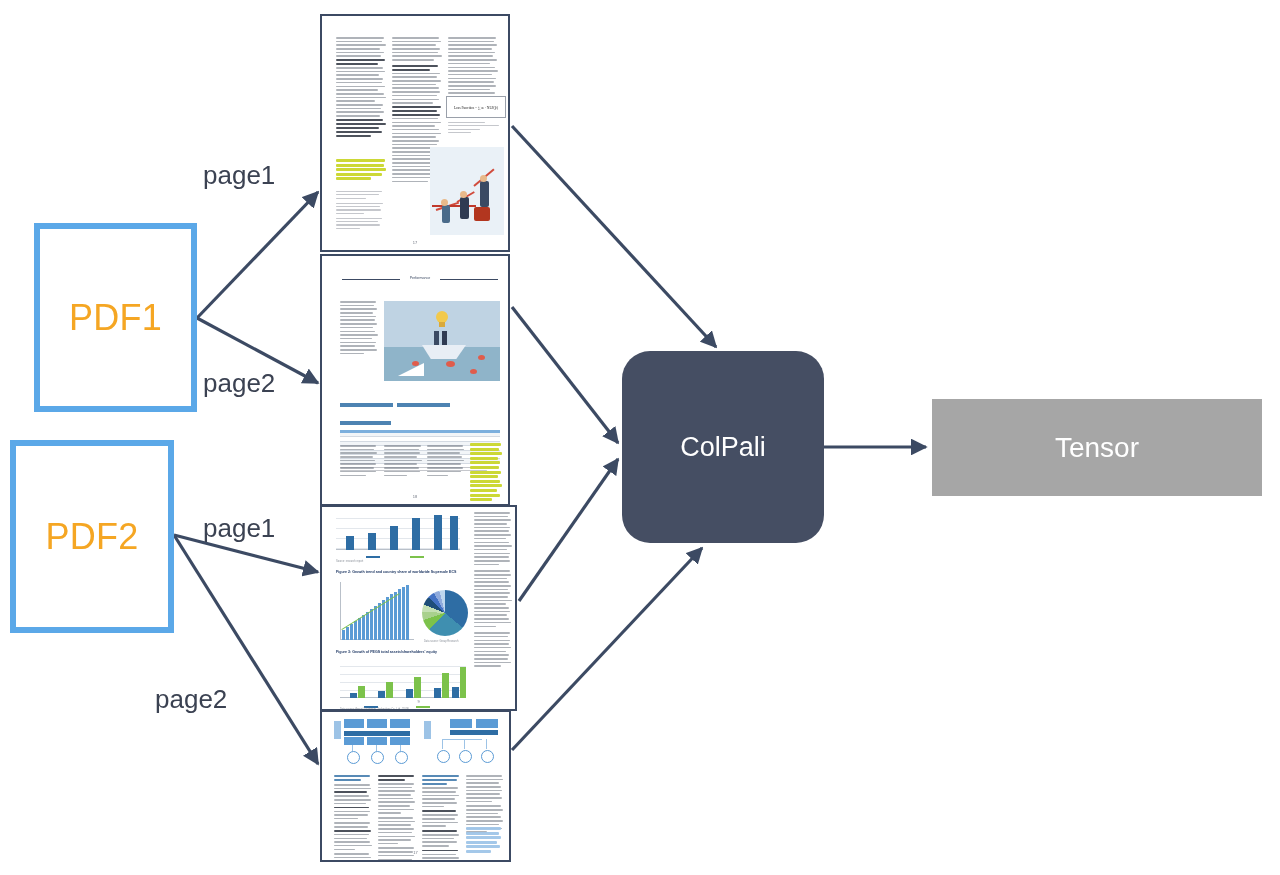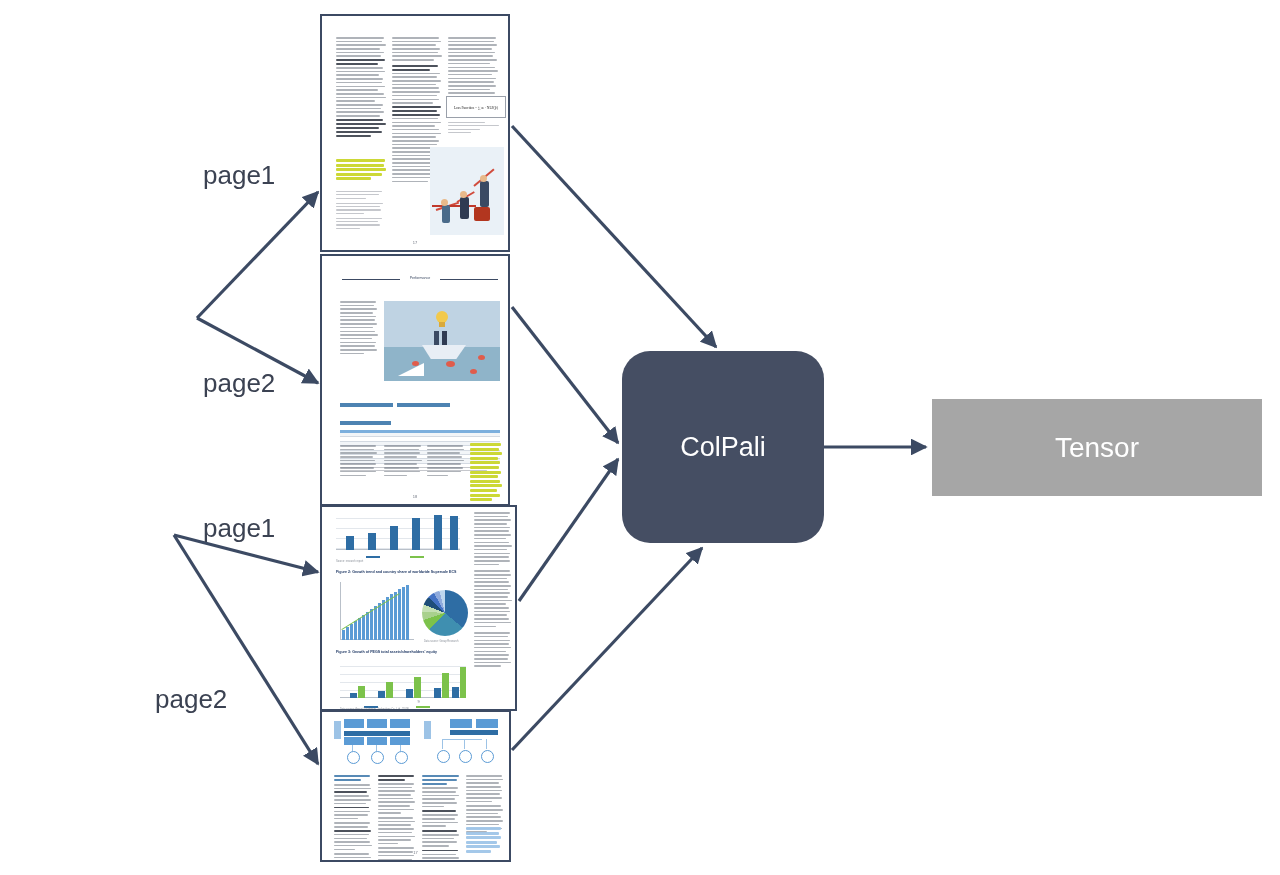--- a/index.html
+++ b/index.html
@@ -145,20 +145,26 @@
       <path d="M 512 307 L 618 443"></path>
 
       <path d="M 519 601 L 618 459"></path>
 
       <path d="M 512 750 L 702 548"></path>
 
       <path d="M 824 447 L 926 447"></path>
     </g>
   </svg>
 
+  <div class="pdf-box" id="pdf1">
+    <span>PDF1</span>
+  </div>
+  <div class="pdf-box" id="pdf2">
+    <span>PDF2</span>
+  </div>
 
   <div class="edge-label" id="lbl-p1a">page1</div>
   <div class="edge-label" id="lbl-p2a">page2</div>
   <div class="edge-label" id="lbl-p1b">page1</div>
   <div class="edge-label" id="lbl-p2b">page2</div>
 
   <div id="tensor">
     <span>Tensor</span>
   </div>
   <div id="colpali">

